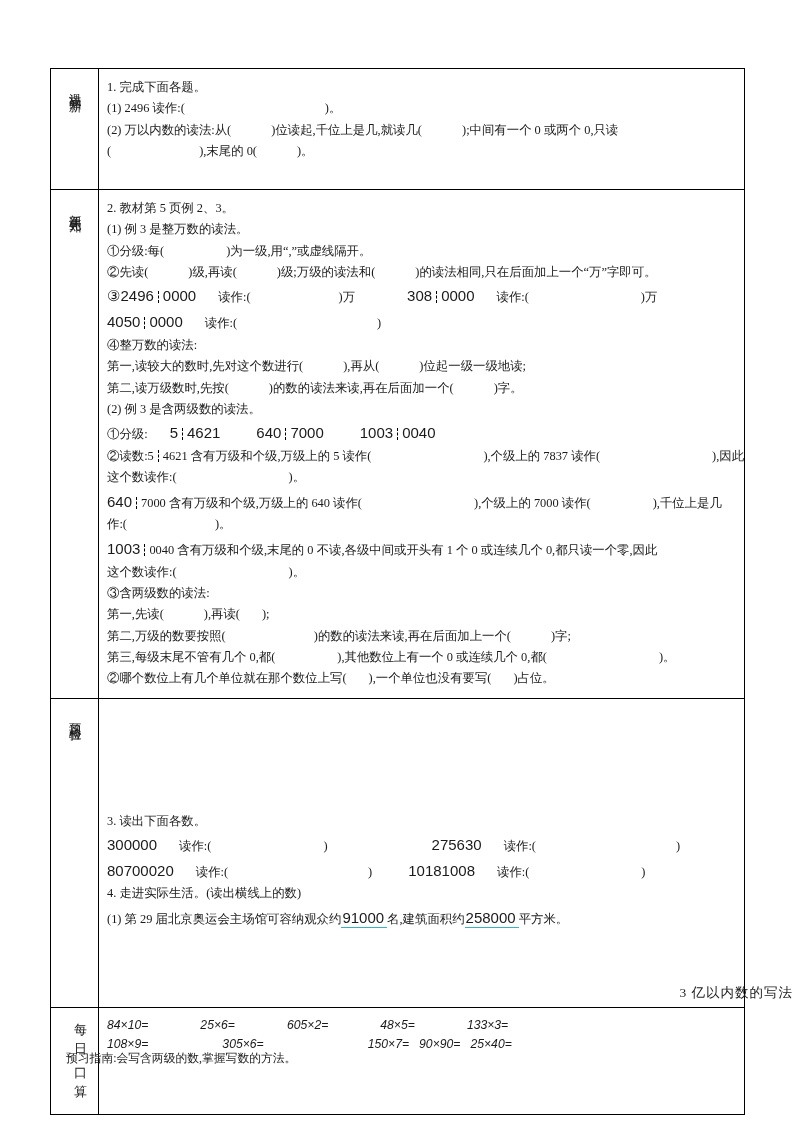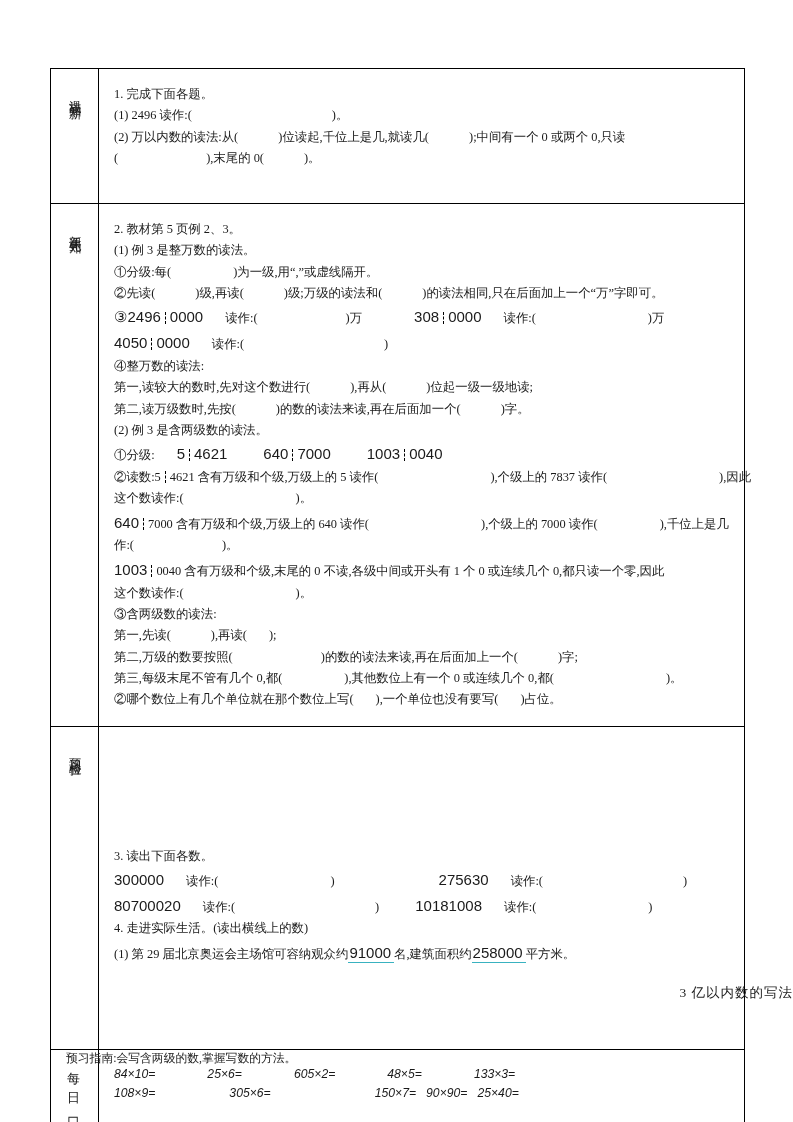--- a/index.html
+++ b/index.html
@@ -28,21 +28,21 @@
     position: absolute;
     left: 50px;
     top: 68px;
     width: 694px;
     border-collapse: collapse;
     table-layout: fixed;
   }
   .wsheet td {
     border: 1.3px solid #000000;
     vertical-align: top;
-    padding: 15px;
+    padding: 8px;
   }
   .label-cell {
     width: 48px;
     text-align: center;
     vertical-align: middle;
     padding: 0;
   }
   .vlabel {
     writing-mode: vertical-rl;
     text-orientation: upright;

